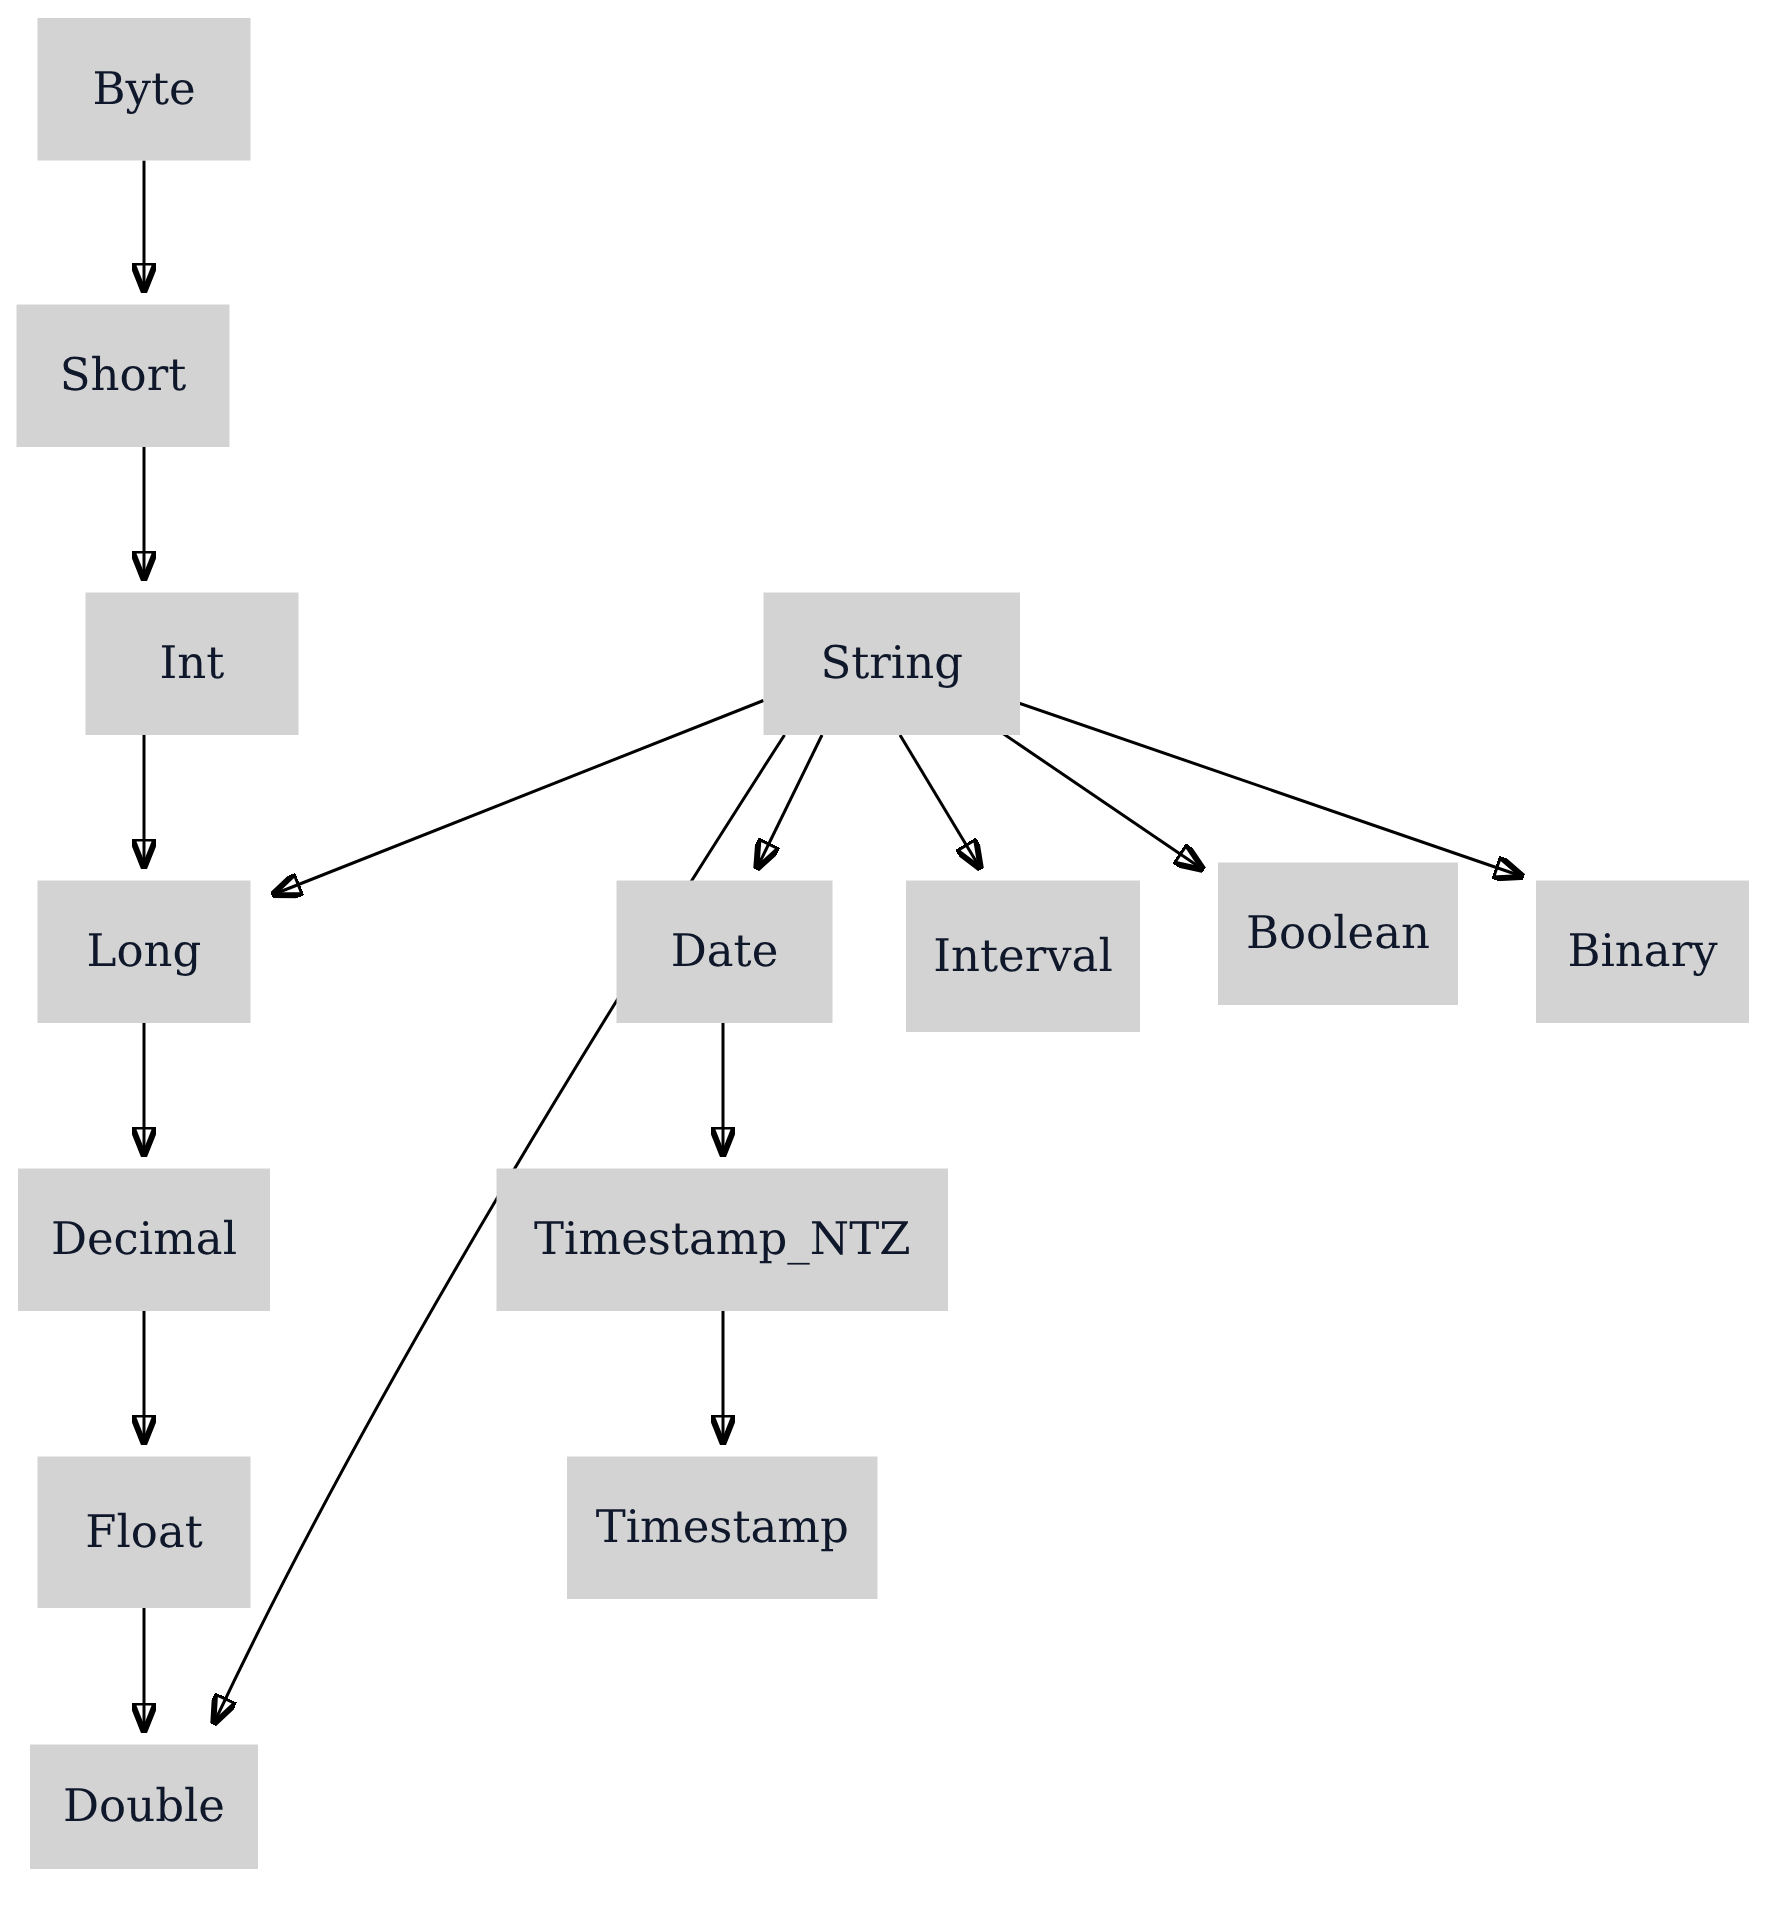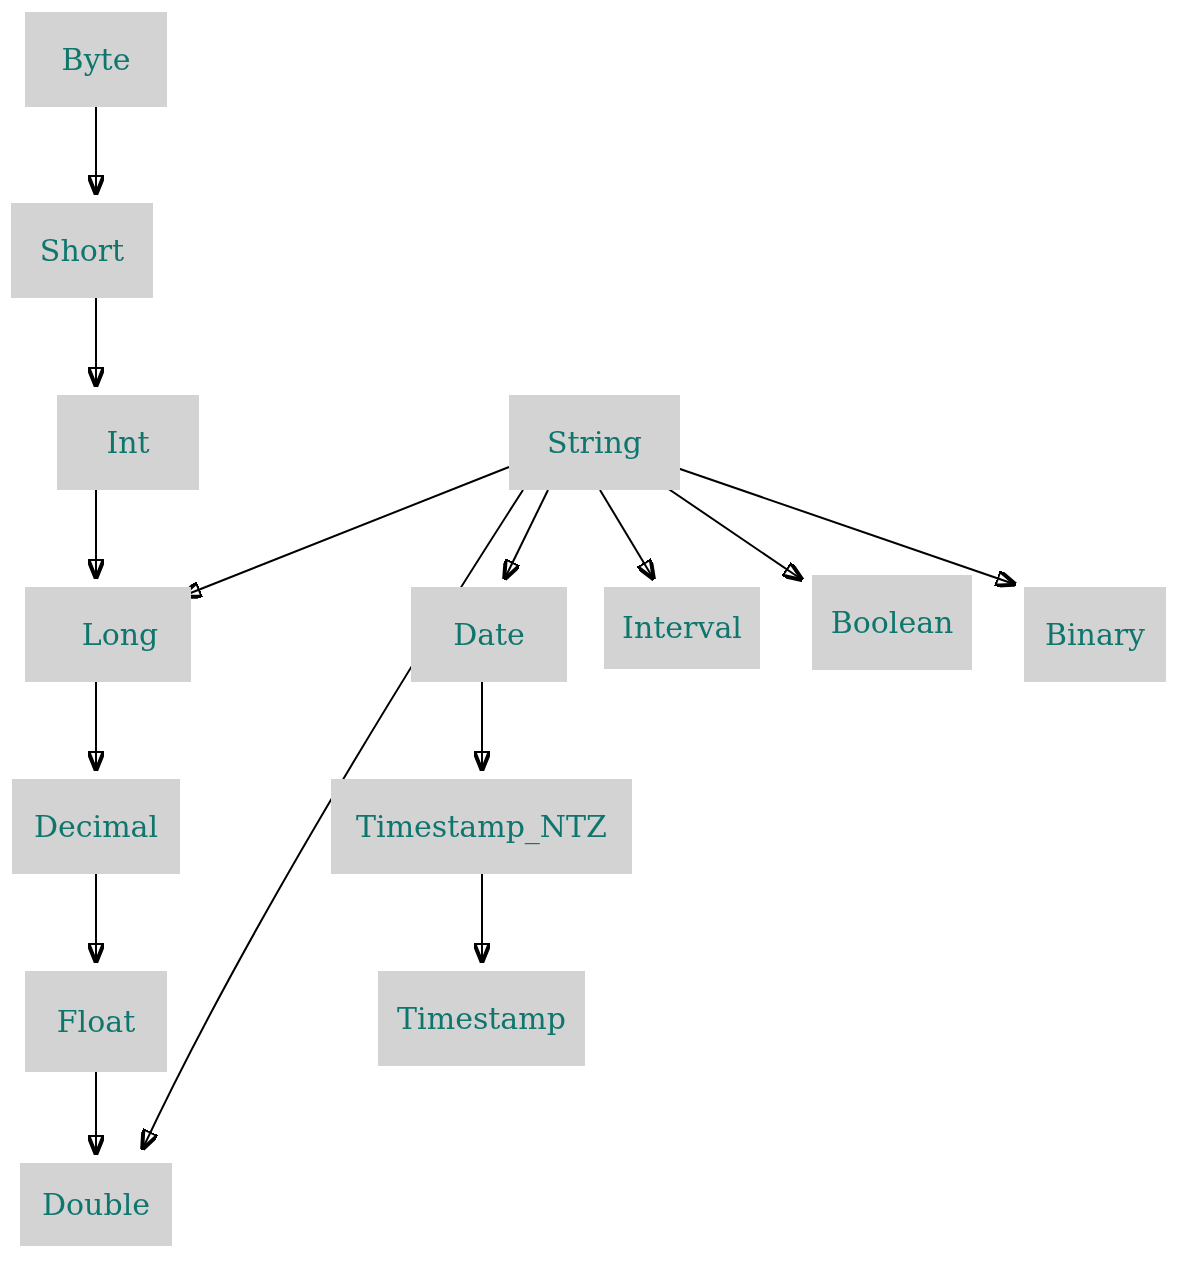--- a/index.html
+++ b/index.html
@@ -17,21 +17,21 @@
     width: 1178px; height: 1270px;
   }
   .edges path {
     fill: none;
     stroke: #000000;
     stroke-width: 2;
   }
   .node {
     position: absolute;
     background: #d3d3d3;
-    color: #0f766e;
+    color: #0f172a;
     display: flex;
     align-items: center;
     justify-content: center;
     font-size: 30px;
     line-height: 1;
     white-space: nowrap;
   }
 </style>
 </head>
 <body>
@@ -64,25 +64,25 @@
   </svg>
 
   <div class="node" style="left:25px;  top:12px;   width:142px; height:95px;">Byte</div>
 
   <div class="node" style="left:11px;  top:203px;  width:142px; height:95px;">Short</div>
 
   <div class="node" style="left:25px;  top:395px;  width:142px; height:95px;margin-left:32px;">Int</div>
 
   <div class="node" style="left:509px; top:395px;  width:171px; height:95px;">String</div>
 
-  <div class="node" style="left:25px;  top:587px;  width:142px; height:95px;padding-left:24px;">Long</div>
+  <div class="node" style="left:25px;  top:587px;  width:142px; height:95px;">Long</div>
 
-  <div class="node" style="left:411px; top:587px;  width:156px; height:95px;">Date</div>
+  <div class="node" style="left:411px; top:587px;  width:144px; height:95px;">Date</div>
 
-  <div class="node" style="left:604px; top:587px;  width:156px; height:82px;">Interval</div>
+  <div class="node" style="left:604px; top:587px;  width:156px; height:101px;">Interval</div>
 
   <div class="node" style="left:812px; top:575px;  width:160px; height:95px;">Boolean</div>
 
   <div class="node" style="left:1024px; top:587px; width:142px; height:95px;">Binary</div>
 
   <div class="node" style="left:12px;  top:779px;  width:168px; height:95px;">Decimal</div>
 
   <div class="node" style="left:331px; top:779px;  width:301px; height:95px;">Timestamp_NTZ</div>
 
   <div class="node" style="left:25px;  top:971px;  width:142px; height:101px;">Float</div>

